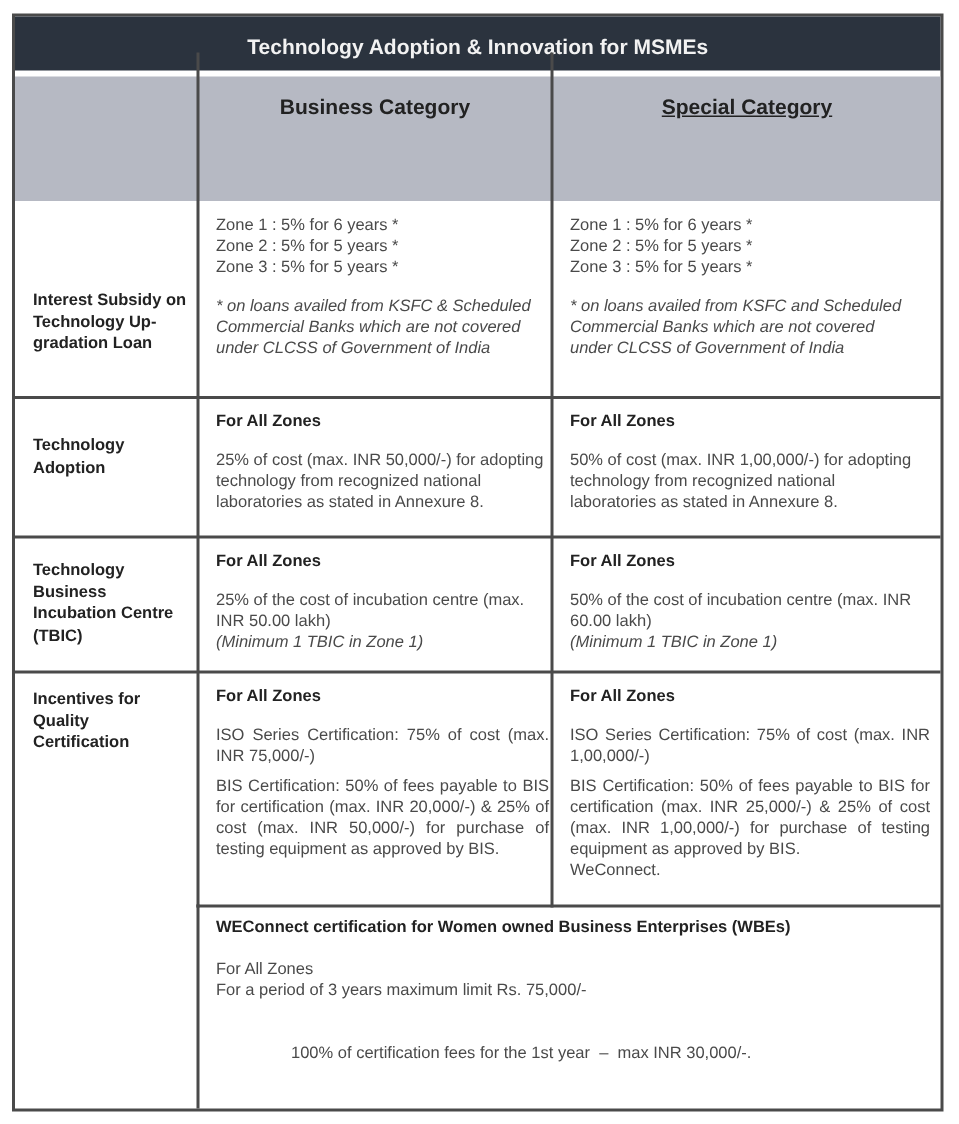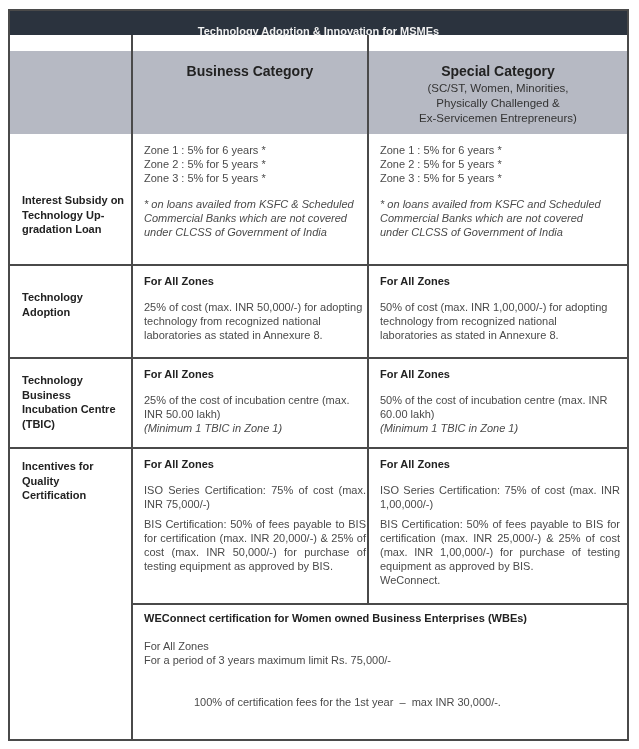--- a/index.html
+++ b/index.html
@@ -1,21 +1,21 @@
 <!DOCTYPE html>
 <html><head>
 <meta charset="utf-8">
 <style>
   html, body { margin:0; padding:0; background:#ffffff; }
   body { width:639px; height:749px; position:relative; overflow:hidden;
          font-family:"Liberation Sans", sans-serif; color:#3a3a3a; }
   .tbl { position:absolute; left:8px; top:9px; width:621px; height:732px;
          border:2px solid #4a4a4a; box-sizing:border-box; background:#fff; }
-  .title-bar { position:absolute; left:0; top:0; width:100%; height:24px; background:#2b333e;
-               color:#f2f2f2; font-weight:bold; font-size:11px; text-align:center; line-height:40px; }
+  .title-bar { position:absolute; left:0; top:0; width:100%; height:36px; background:#2b333e;
+               color:#f2f2f2; font-weight:bold; font-size:14px; text-align:center; line-height:40px; }
   .subhead { position:absolute; left:0; top:40px; width:100%; height:83px; background:#b6b9c3; }
   .vline { position:absolute; width:2px; background:#4a4a4a; }
   .hline { position:absolute; height:2px; background:#4a4a4a; }
   .cat-title { position:absolute; text-align:center; color:#222; }
   .cat-main { font-weight:bold; font-size:14px; }
   .cat-sub { font-size:11.5px; line-height:15px; color:#333; }
   .cell { position:absolute; font-size:11px; line-height:14px; color:#4a4a4a; box-sizing:border-box; }
   .rowlabel { position:absolute; font-size:11px; line-height:14.5px; font-weight:bold; color:#222; }
   .bold { font-weight:bold; color:#222; }
   .ital { font-style:italic; }
@@ -34,27 +34,22 @@
 
   <div class="hline" style="left:0; top:253px; width:617px;"></div>
   <div class="hline" style="left:0; top:346px; width:617px;"></div>
   <div class="hline" style="left:0; top:436px; width:617px;"></div>
   <div class="hline" style="left:121px; top:592px; width:496px;"></div>
   <div class="vline" style="left:121px; top:592px; height:136px;"></div>
 
   <div class="cat-title" style="left:123px; top:52px; width:234px;">
     <div class="cat-main">Business Category</div>
   </div>
-  <div class="cat-title" style="left:359px; top:52px; width:258px;">
+  <div class="cat-title" style="left:359px; top:52px; width:258px;text-decoration:underline;">
     <div class="cat-main">Special Category</div>
-    <div class="cat-sub" style="margin-top:2px;">
-      <div>(SC/ST, Women, Minorities,</div>
-      <div>Physically Challenged &amp;</div>
-      <div>Ex-Servicemen Entrepreneurs)</div>
-    </div>
   </div>
 
   <div class="rowlabel" style="left:12px; top:182px; width:105px;">Interest Subsidy on Technology Up-gradation Loan</div>
   <div class="cell" style="left:134px; top:132px; width:220px;">
     <div>Zone 1 : 5%  for 6 years *</div>
     <div>Zone 2 : 5%  for 5 years *</div>
     <div>Zone 3 : 5%  for 5 years *</div>
     <p class="ital" style="margin-top:12px;">* on loans availed from KSFC &amp; Scheduled Commercial Banks which are not covered under CLCSS of Government of India</p>
   </div>
   <div class="cell" style="left:370px; top:132px; width:232px;">

